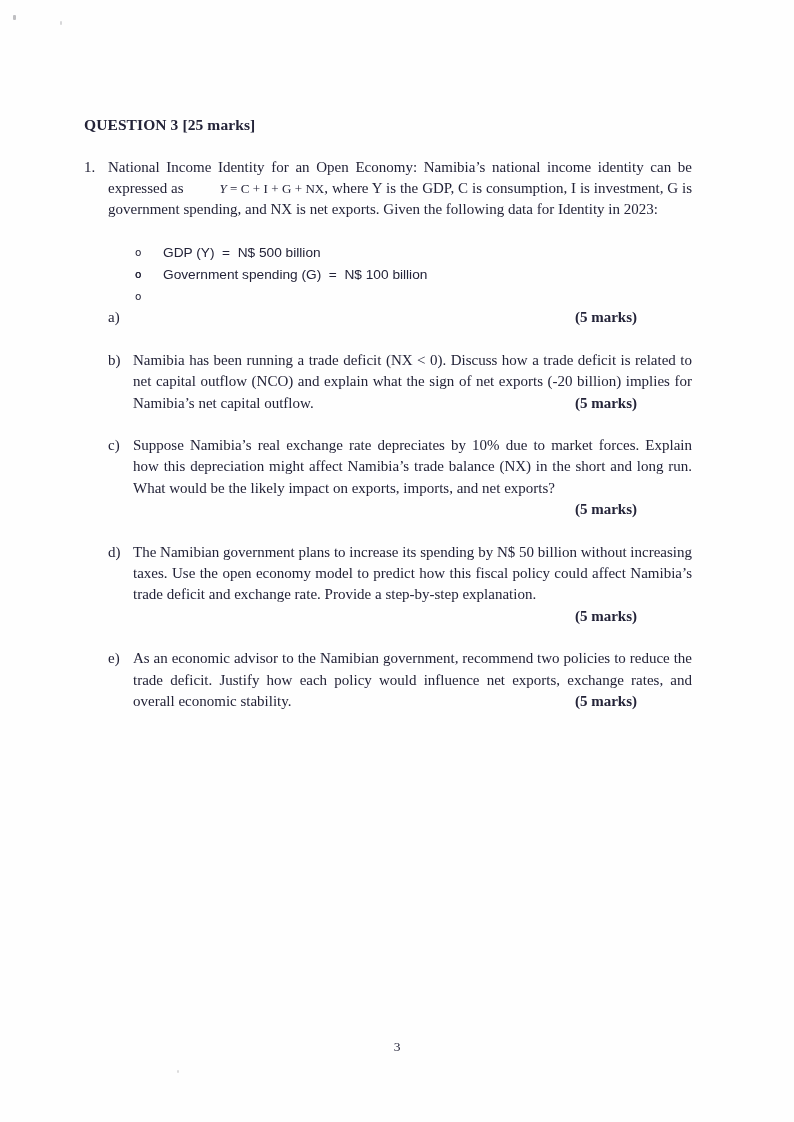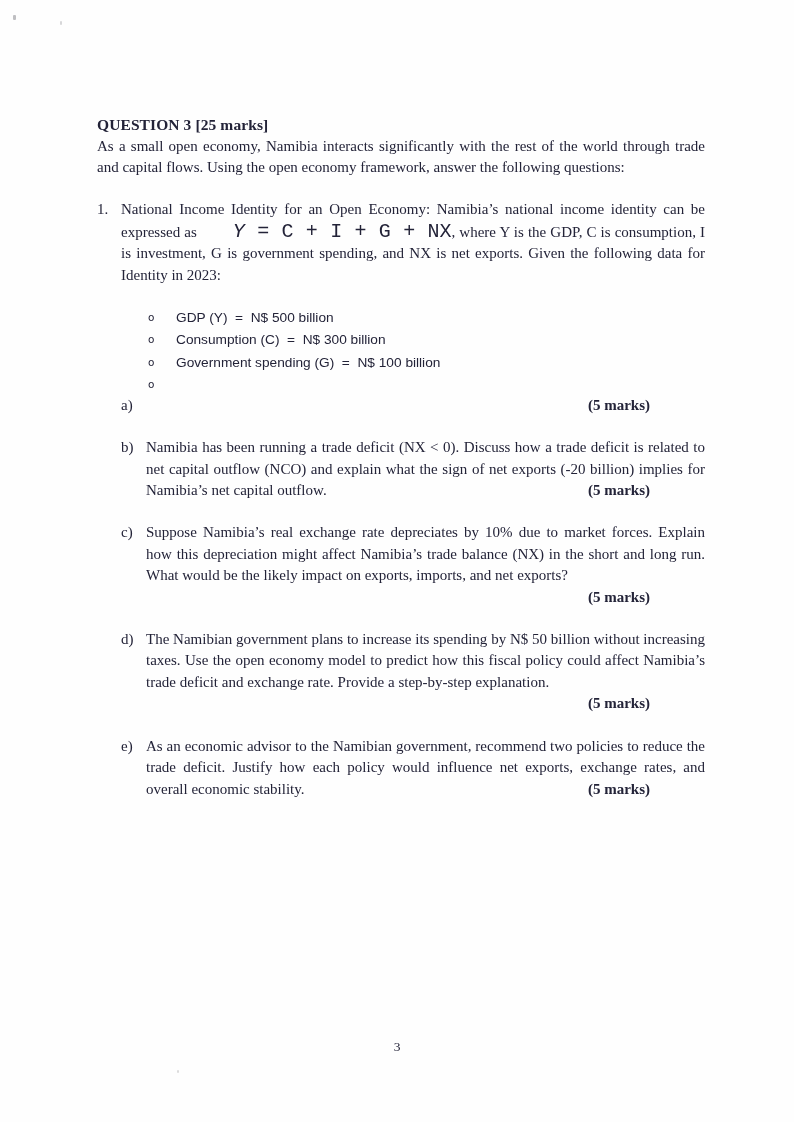--- a/index.html
+++ b/index.html
@@ -16,21 +16,21 @@
     overflow: hidden;
   }
   
   .artifact { position: absolute; background: #a9a9ad; border-radius: 1px; }
   .artifact.a1 { left: 13px; top: 15px; width: 3px; height: 5px; opacity: .75; }
   .artifact.a2 { left: 60px; top: 21px; width: 2px; height: 4px; opacity: .45; }
   .artifact.a3 { left: 177px; top: 1070px; width: 2px; height: 3px; opacity: .4; }
 
   .content {
     position: absolute;
-    left: 97px; top: 114px;
+    left: 84px; top: 114px;
     width: 608px;
   }
   .q-heading {
     font-size: 15.5px;
     font-weight: bold;
     line-height: 21.5px;
     letter-spacing: .1px;
   }
   .para {
     font-size: 15px;
@@ -40,22 +40,22 @@
   .numbered-item {
     position: relative;
     padding-left: 24px;
     margin-top: 21px;
   }
   .numbered-item .item-number {
     position: absolute; left: 0; top: 0;
     font-size: 15px; line-height: 21.4px;
   }
   .formula {
-    font-family: Liberation Mono, monospace;
-    font-size: 20px;
+    font-family: Liberation Serif, serif;
+    font-size: 13px;
     margin-left: 32px;
   }
   .formula .var-italic { font-style: italic; }
 
   .data-list {
     list-style: none;
     margin-top: 20px;
     padding-left: 49px;
   }
   .data-item {
@@ -107,35 +107,33 @@
 <div class="page">
 
   <span class="artifact a1"></span>
   <span class="artifact a2"></span>
   <span class="artifact a3"></span>
 
   <div class="content">
 
     <h1 class="q-heading">QUESTION 3 [25 marks]</h1>
 
-    <p class="para">As a small open economy, Namibia interacts significantly with the rest of the world through trade and capital flows. Using the open economy framework, answer the following questions:</p>
 
     <div class="numbered-item">
       <span class="item-number">1.</span>
       <p class="para"><span>National Income Identity for an Open Economy: Namibia’s national income identity can be expressed as </span><span class="formula"><span class="var-italic">Y</span><span> = C + I + G + NX</span></span><span>, where Y is the GDP, C is consumption, I is investment, G is government spending, and NX is net exports. Given the following data for Identity in 2023:</span></p>
     </div>
 
     <ul class="data-list">
       <li class="data-item">
         <span class="data-bullet">o</span>
         <span class="data-item-text">GDP (Y)  =  N$ 500 billion</span>
       </li>
       <li class="data-item">
         <span class="data-bullet">o</span>
-        <span class="data-item-text">Consumption (C)  =  N$ 300 billion</span>
       </li>
       <li class="data-item">
         <span class="data-bullet">o</span>
         <span class="data-item-text">Government spending (G)  =  N$ 100 billion</span>
       </li>
       <li class="data-item">
         <span class="data-bullet">o</span>
       </li>
     </ul>
 

